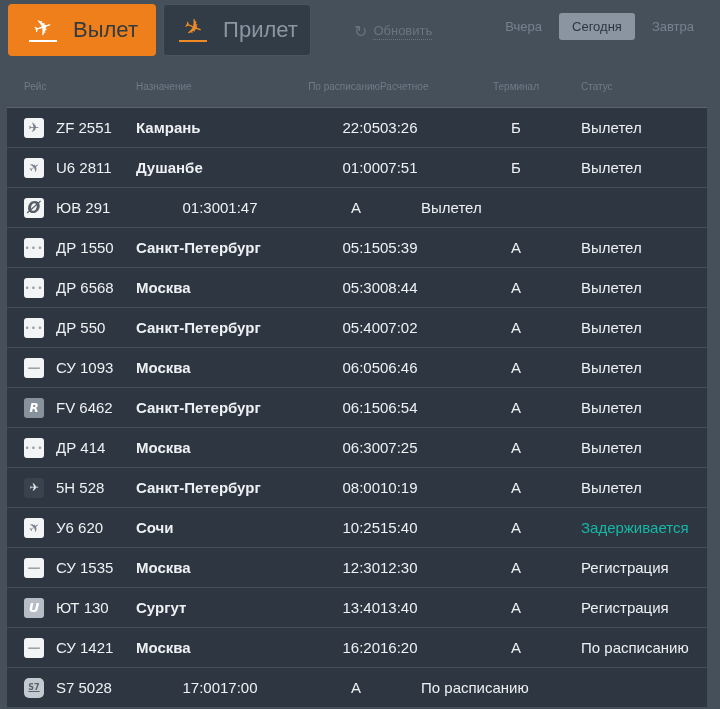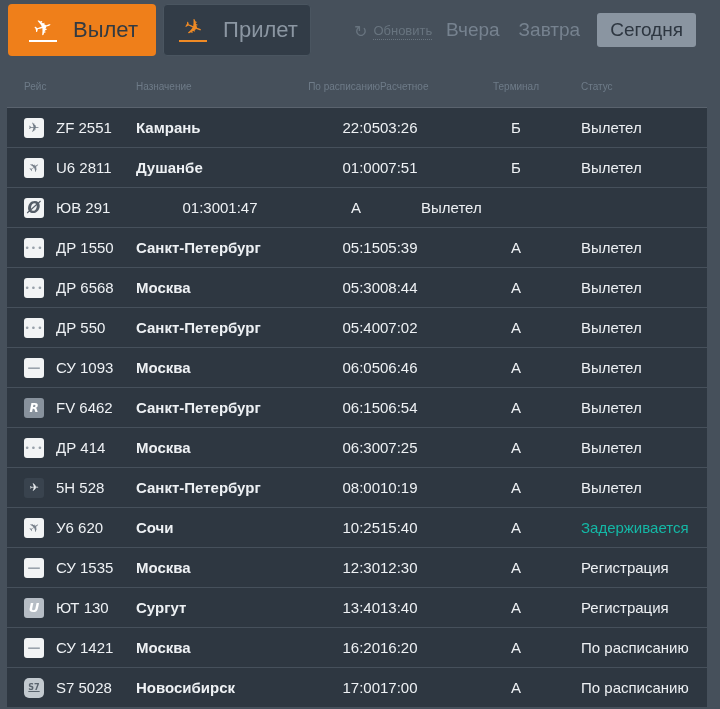--- a/index.html
+++ b/index.html
@@ -26,21 +26,21 @@
   .tab-dep .runway { background:#fff; }
   .tab-arr .glyph { color:#ef8a25; transform:rotate(22deg); }
   .tab-arr .runway { background:#ef8a25; }
 
   .refresh { position:absolute; left:354px; top:23px; display:flex; align-items:center;
              gap:6px; color:#68747f; font-size:13px; cursor:pointer; }
   .refresh .ico { font-size:16px; line-height:14px; }
   .refresh .lbl { border-bottom:1px dotted #68747f; padding-bottom:1px; }
 
   .days { position:absolute; right:24px; top:13px; display:flex; align-items:center;
-          gap:15px; font-size:19px; color:#76828f; }
+          gap:15px; font-size:13px; color:#76828f; }
   .day { cursor:pointer; padding:6px 2px; }
   .day.selected { background:#8a95a1; color:#2d3640; padding:6px 13px; border-radius:3px; }
 
   
   .col-header { position:absolute; top:81px; left:7px; right:13px; display:flex;
                 padding-left:17px; font-size:10px; color:#6e7b88; }
 
   
   .c-flight { width:112px; display:flex; align-items:center; }
   .c-dest   { width:160px; }
@@ -94,22 +94,22 @@
     <span>Прилет</span>
   </div>
 
   <div class="refresh">
     <span class="ico">↻</span>
     <span class="lbl">Обновить</span>
   </div>
 
   <div class="days">
     <span class="day">Вчера</span>
+    <span class="day selected">Сегодня</span>
     <span class="day">Завтра</span>
-    <span class="day selected">Сегодня</span>
   </div>
 
   <div class="col-header">
     <span class="c-flight">Рейс</span>
     <span class="c-dest">Назначение</span>
     <span class="c-sched">По расписанию</span>
     <span class="c-est">Расчетное</span>
     <span class="c-term">Терминал</span>
     <span class="c-status">Статус</span>
   </div>
@@ -311,19 +311,18 @@
     <span class="c-status">По расписанию</span>
   </div>
 
   <div class="row">
     <span class="c-flight">
       <span class="logo icon-s7">
           <span>S7</span>
         </span>
       <span>S7 5028</span>
     </span>
-    <span class="c-dest">Новосибирск</span>
     <span class="c-sched">17:00</span>
     <span class="c-est">17:00</span>
     <span class="c-term">А</span>
     <span class="c-status">По расписанию</span>
   </div>
 </div>
 
 </body></html>

